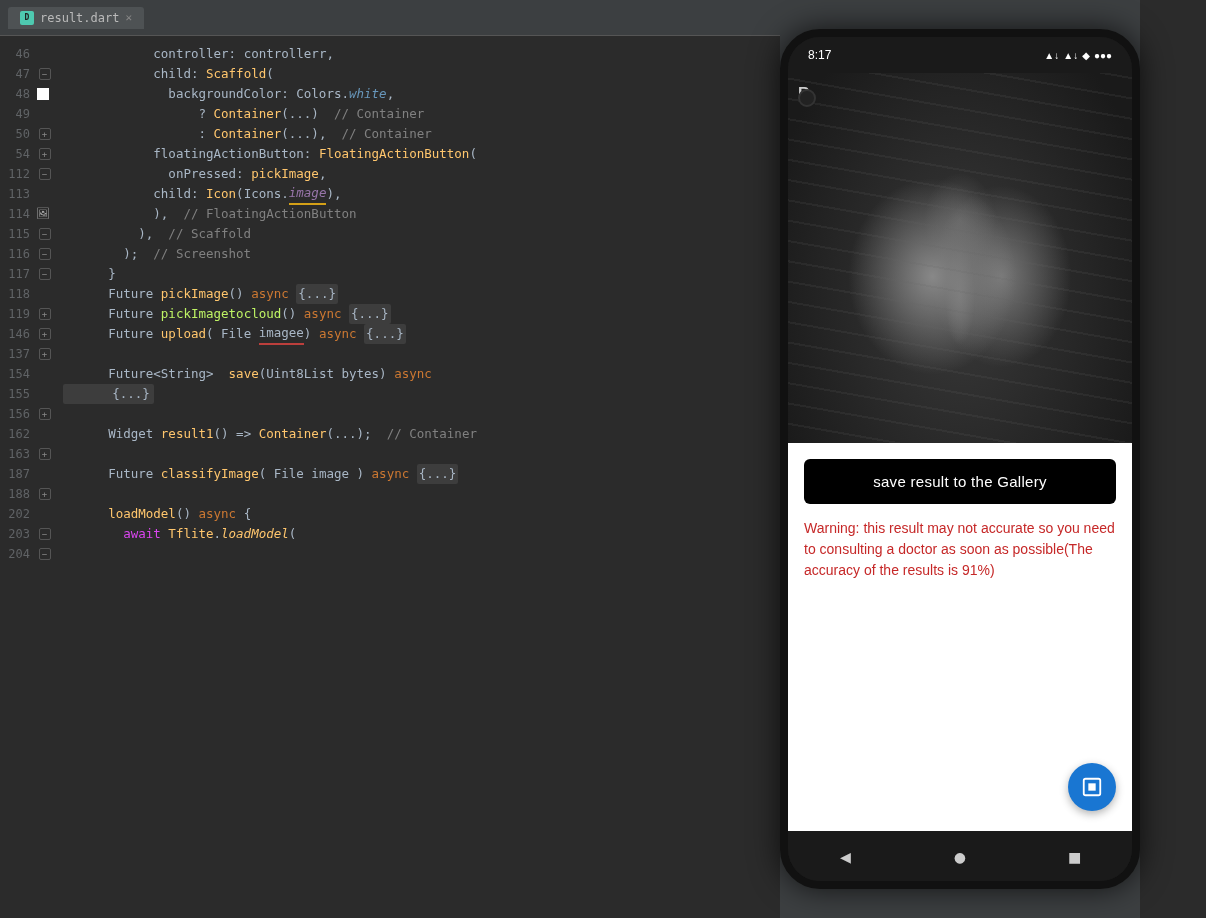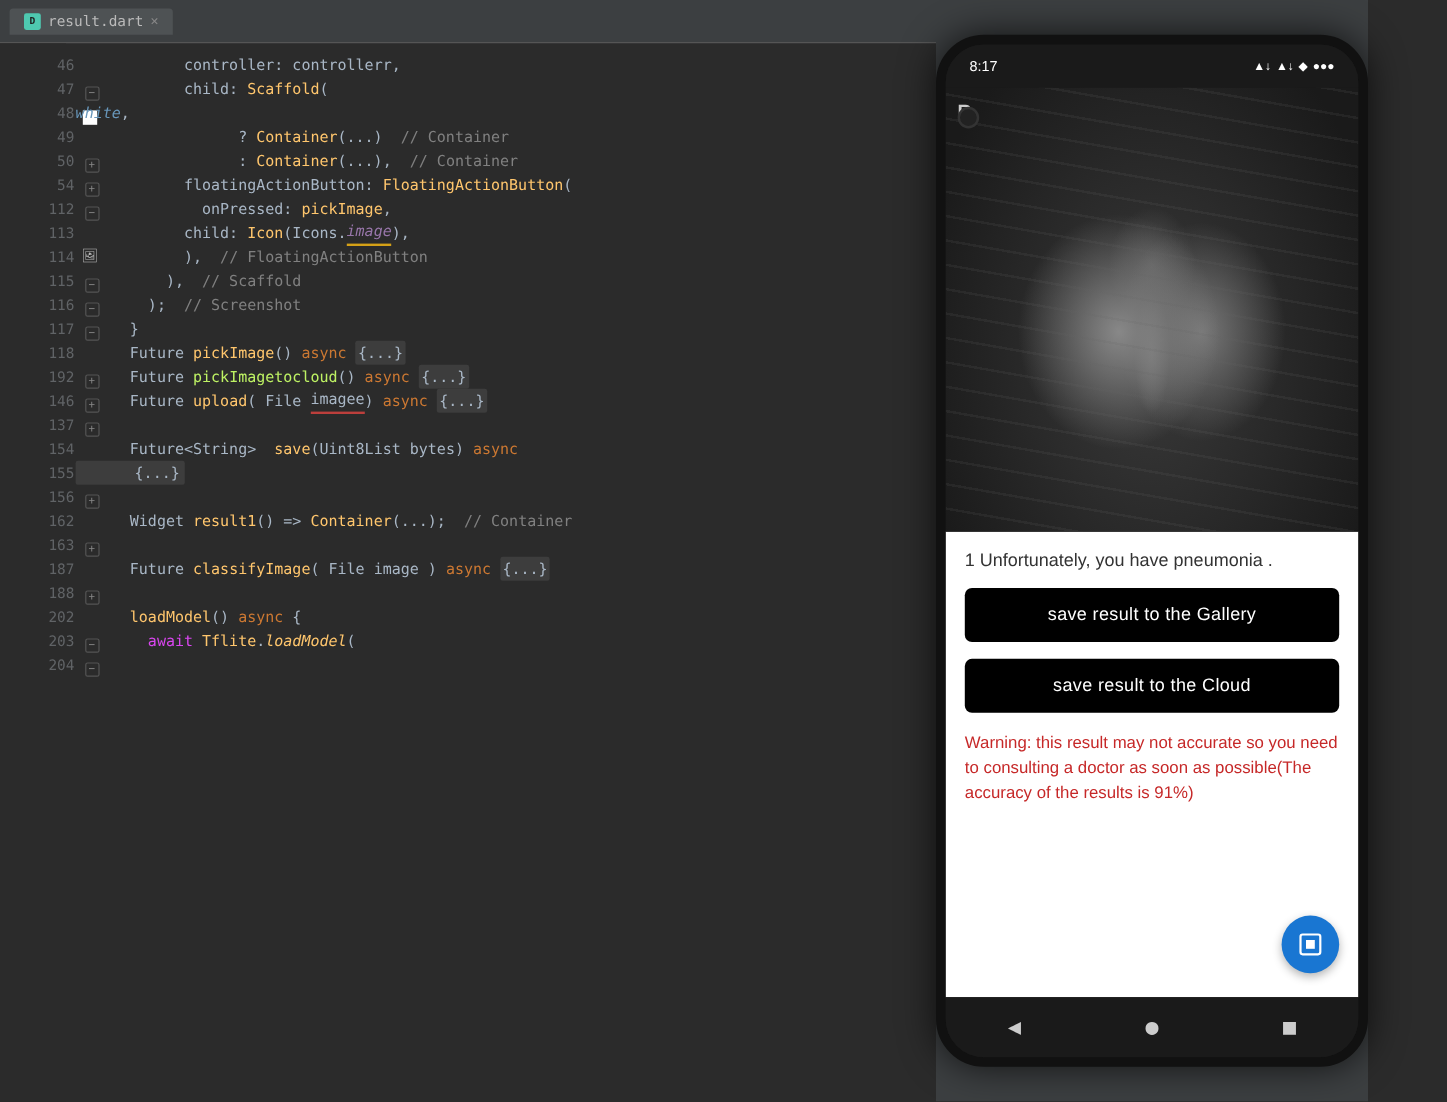--- a/index.html
+++ b/index.html
@@ -286,24 +286,23 @@
 
     .nav-btn {
       color: #ccc;
       font-size: 18px;
       cursor: pointer;
     }
 
     
     .ln-row {
       display: flex;
-      align-items: flex-end;
+      align-items: center;
       height: 20px;
       gap: 2px;
-      padding-left: 32px;
     }
     .ln-num {
       width: 30px;
       text-align: right;
       color: #606366;
       font-size: 12px;
       flex-shrink: 0;
     }
     .ln-gutter {
       width: 22px;
@@ -393,21 +392,21 @@
           <div class="ln-num">117</div>
           <div class="ln-gutter">
             <div class="fold-icon minus"></div>
           </div>
         </div>
       <div class="ln-row">
           <div class="ln-num">118</div>
           <div class="ln-gutter"></div>
         </div>
       <div class="ln-row">
-          <div class="ln-num">192</div>
+          <div class="ln-num">119</div>
           <div class="ln-gutter">
             <div class="fold-icon plus"></div>
           </div>
         </div>
       <div class="ln-row">
           <div class="ln-num">146</div>
           <div class="ln-gutter">
             <div class="fold-icon plus"></div>
           </div>
         </div>
@@ -468,21 +467,21 @@
           </div>
         </div>
     </div>
 
     <div id="code-content">
 
       <div class="code-line"><span style="color:#a9b7c6">            controller: </span><span style="color:#a9b7c6">controllerr</span><span style="color:#a9b7c6">,</span></div>
 
       <div class="code-line"><span style="color:#a9b7c6">            child: </span><span style="color:#ffc66d">Scaffold</span><span style="color:#a9b7c6">(</span></div>
 
-      <div class="code-line"><span style="color:#6897bb;font-style:italic">white</span><span style="color:#a9b7c6">,</span></div>
+      <div class="code-line"><span style="color:#a9b7c6">              backgroundColor: Colors.</span><span style="color:#6897bb;font-style:italic">white</span><span style="color:#a9b7c6">,</span></div>
 
 
       <div class="code-line"><span style="color:#a9b7c6">                  ? </span><span style="color:#ffc66d">Container</span><span style="color:#a9b7c6">(...) </span><span style="color:#808080"> // Container</span></div>
 
       <div class="code-line"><span style="color:#a9b7c6">                  : </span><span style="color:#ffc66d">Container</span><span style="color:#a9b7c6">(...),  </span><span style="color:#808080">// Container</span></div>
 
       <div class="code-line"><span style="color:#a9b7c6">            floatingActionButton: </span><span style="color:#ffc66d">FloatingActionButton</span><span style="color:#a9b7c6">(</span></div>
 
       <div class="code-line"><span style="color:#a9b7c6">              onPressed: </span><span style="color:#ffc66d">pickImage</span><span style="color:#a9b7c6">,</span></div>
 
@@ -540,25 +539,23 @@
 
     <div id="xray-container">
       <div class="phone-camera"></div>
       <div id="xray-image">
         <div class="xray-ribs"></div>
         <span class="xray-r-label">R</span>
       </div>
     </div>
 
     <div id="phone-bottom-content">
-      <div class="diagnosis-text">1 Unfortunately, you have pneumonia .</div>
 
       <button class="action-button">save result to the Gallery</button>
 
-      <button class="action-button">save result to the Cloud</button>
 
       <div class="warning-text">Warning: this result may not accurate so you need to consulting a doctor as soon as possible(The accuracy of the results is 91%)</div>
     </div>
 
     <div class="fab-button">
       <svg width="22" height="22" viewBox="0 0 24 24" fill="white">
         <rect x="3" y="3" width="18" height="18" rx="2" fill="none" stroke="white" stroke-width="2"></rect>
         <rect x="8" y="8" width="8" height="8" fill="white"></rect>
       </svg>
     </div>

